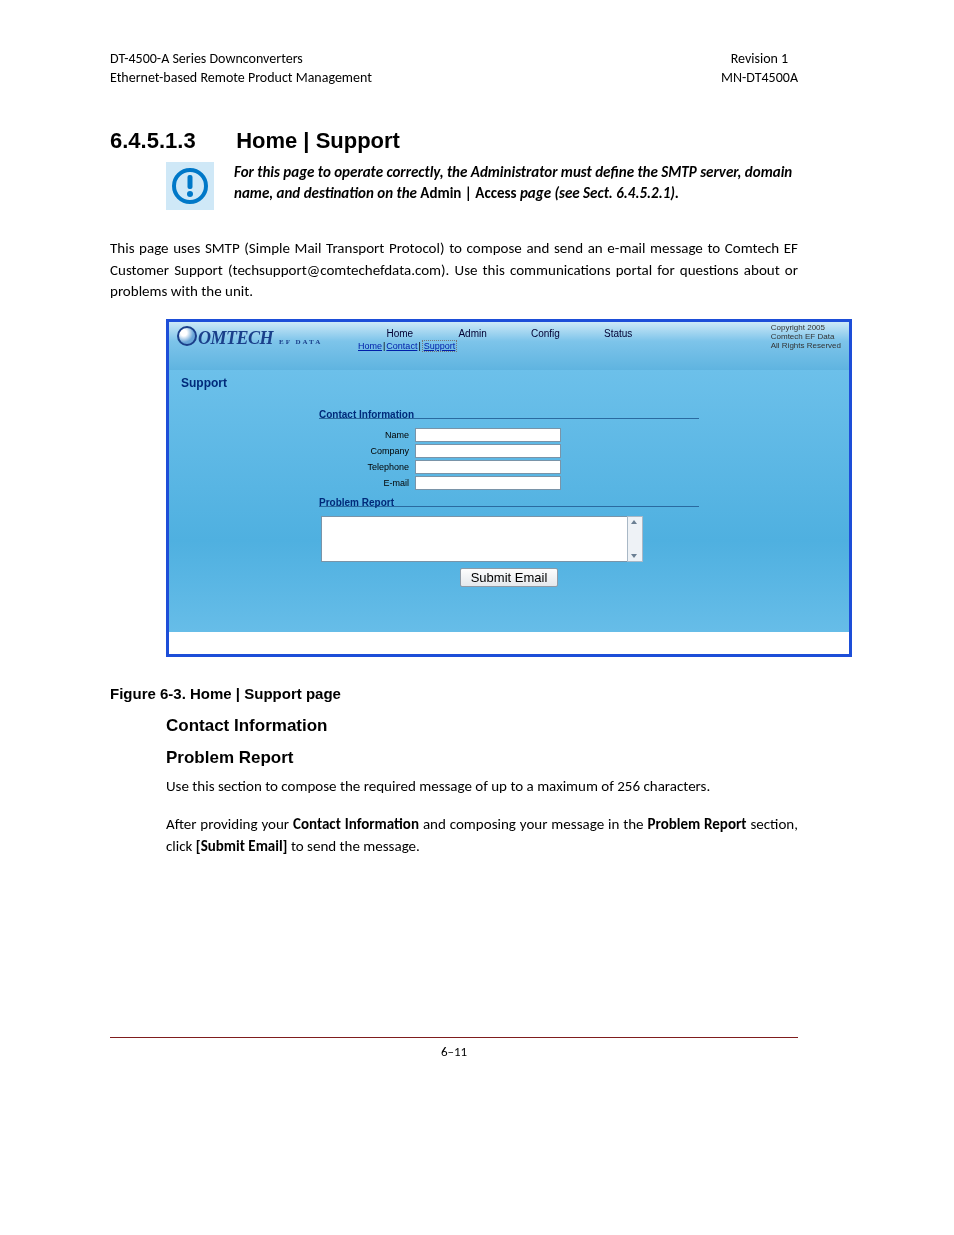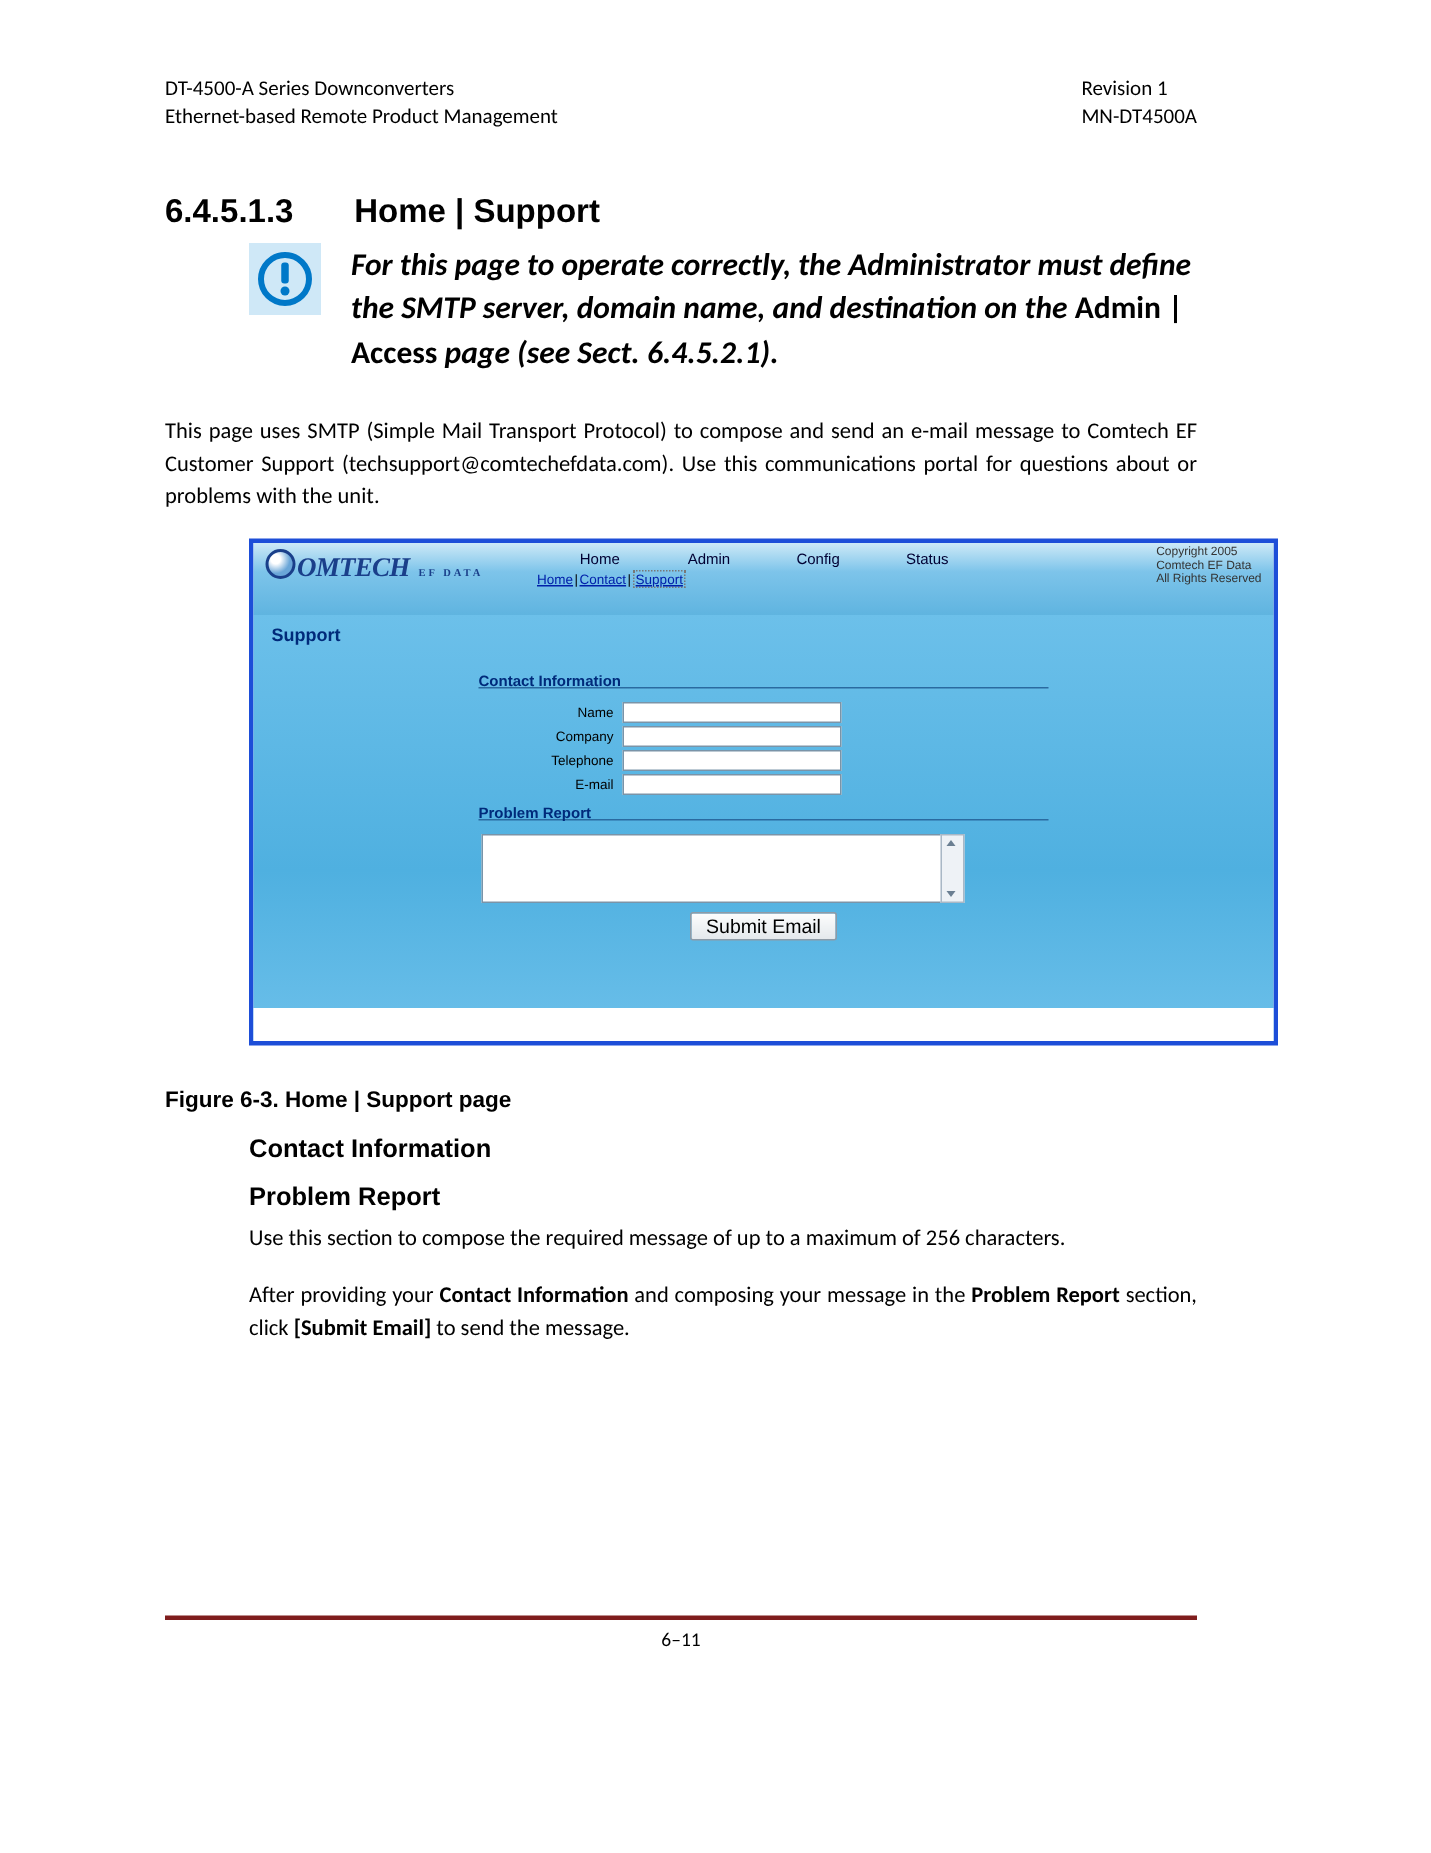--- a/index.html
+++ b/index.html
@@ -15,21 +15,21 @@
     box-sizing: border-box;
     width: 898px;
   }
   .hdr {
     display: flex;
     justify-content: space-between;
     font-size: 14px;
     line-height: 1.35;
     margin-bottom: 40px;
   }
-  .hdr .right { text-align: left; }
+  .hdr .right { text-align: center; }
   h1.sec {
     font-family: Arial, Helvetica, sans-serif;
     font-size: 22px;
     font-weight: bold;
     margin: 0 0 8px 0;
   }
   h1.sec .num { display:inline-block; width: 120px; }
   .notice {
     display: flex;
     gap: 20px;
@@ -37,21 +37,21 @@
     align-items: flex-start;
   }
   .notice-icon {
     width: 48px; height: 48px;
     background: #cfe8f7;
     display:flex; align-items:center; justify-content:center;
     flex: 0 0 48px;
   }
   .notice-icon svg { width: 40px; height: 40px; }
   .notice-text {
-    font-size: 21px;
+    font-size: 15px;
     line-height: 1.4;
     font-style: italic;
     font-weight: bold;
   }
   .notice-text .plain { font-style: normal; }
   p.body {
     font-size: 15px;
     line-height: 1.45;
     margin: 0 0 16px 0;
     text-align: justify;
@@ -173,21 +173,21 @@
     font-size:17px;
     margin: 12px 0 8px 56px;
   }
   p.ind {
     font-size:15px;
     line-height:1.45;
     margin: 0 0 16px 56px;
     text-align: justify;
   }
   .ftr {
-    border-top:3px solid #7f1d1d;
+    border-top:1px solid #7f1d1d;
     margin-top: 180px;
     text-align:center;
     font-size:13px;
     padding-top:6px;
   }
   b { font-weight:bold; }
 </style>
 </head>
 <body>
 <div class="page">

